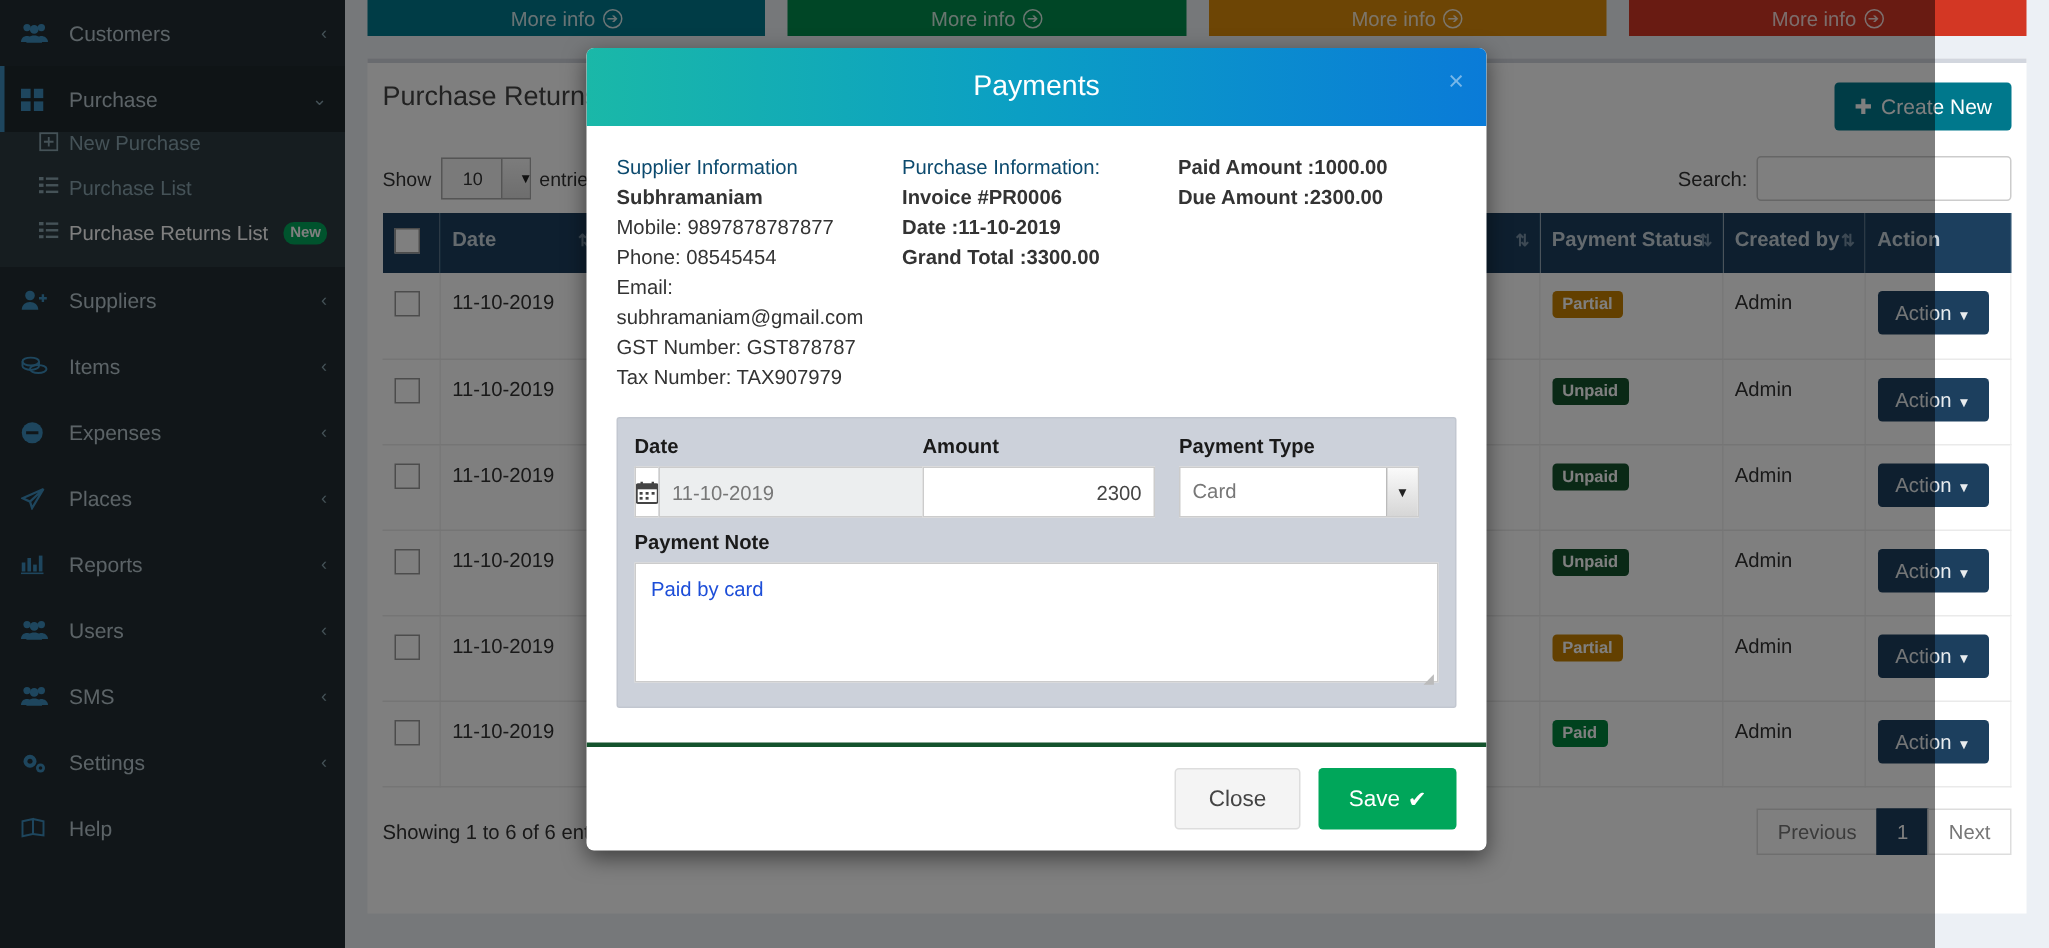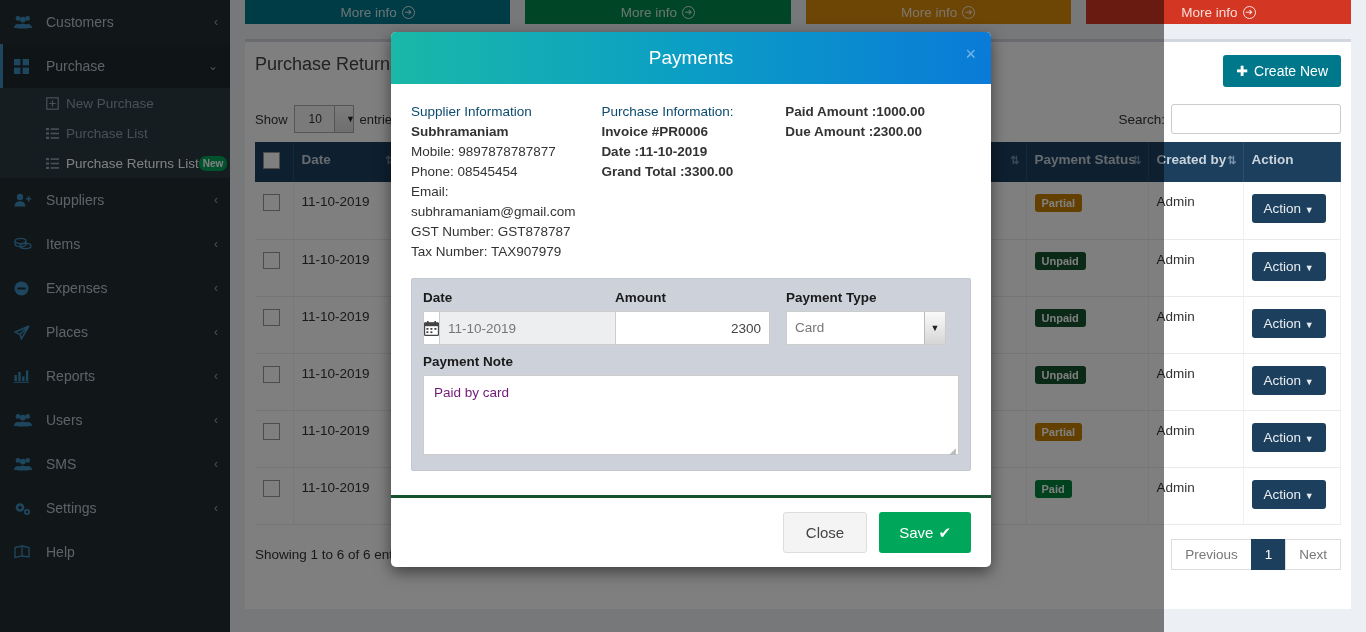--- a/index.html
+++ b/index.html
@@ -3,21 +3,21 @@
 <meta charset="utf-8">
 <style>
   * { box-sizing: border-box; margin: 0; padding: 0; }
   html, body {
     width: 1366px; height: 632px;
     font-family: "Liberation Sans", sans-serif;
     overflow: hidden;
     background: #ecf0f5;
   }
 
-  #app { position: relative; width: 1164px; height: 632px; }
+  #app { position: relative; width: 1290px; height: 632px; }
 
   
   .sidebar {
     position: absolute; left: 0; top: 0;
     width: 230px; height: 632px;
     background: #222d32;
     overflow: hidden;
   }
   .nav-item {
     position: relative;
@@ -37,27 +37,26 @@
     width: 22px; margin-right: 10px;
     display: inline-flex; align-items: center; justify-content: flex-start;
     color: #3c8dbc; flex: 0 0 22px;
   }
   .nav-icon svg { display:block; }
   .nav-label { flex: 1 1 auto; }
   .nav-caret { color: #8aa4af; font-size: 12px; margin-left: auto; }
 
   .submenu { background: #2c3b41; }
   .sub-item {
-    display: flex; align-items: center;
+    display: flex; align-items: flex-start;
     height: 30px;
     padding: 0 12px 0 26px;
     color: #8aa4af;
     font-size: 13.5px;
     white-space: nowrap;
-    margin-left: 20px;
   }
   .sub-item.current { color: #ffffff; }
   .sub-icon {
     width: 20px; flex: 0 0 20px; color: #8aa4af;
     display:inline-flex; align-items:center;
   }
   .badge-new {
     margin-left: auto;
     background: #00a65a;
     color: #fff;
@@ -306,21 +305,21 @@
     background: linear-gradient(#fafafa,#d6d6d6);
     border-left: 1px solid #bbb;
     display: flex; align-items: center; justify-content: center;
     font-size: 9px; color: #222;
   }
   .note-label { font-size: 13.5px; font-weight: bold; color: #1a1a1a; margin: 9px 0 6px; }
   .note-area {
     width: 100%; height: 80px;
     border: 1px solid #ccc; background: #fff;
     padding: 9px 10px;
-    font-size: 13.5px; color: #701a75;
+    font-size: 13.5px; color: #1d4ed8;
     font-family: "Liberation Sans", sans-serif;
     resize: none;
     position: relative;
   }
   .note-wrap { position: relative; }
   .grip {
     position: absolute; right: 3px; bottom: 3px;
     font-size: 9px; color: #bbb; pointer-events: none;
   }
 

